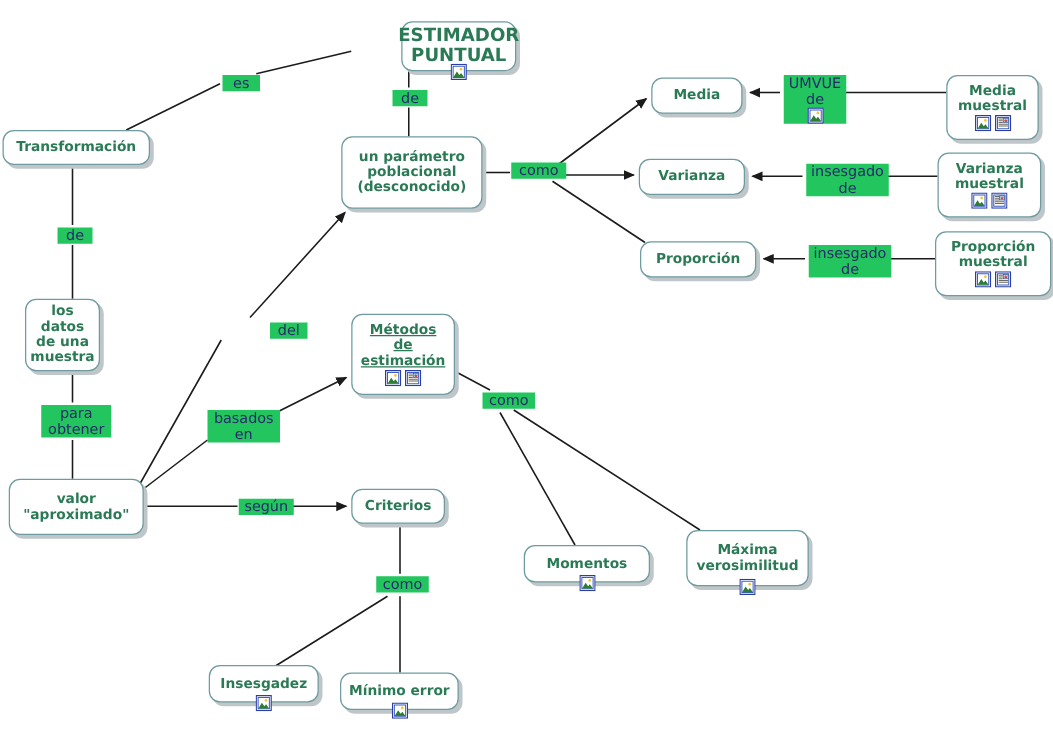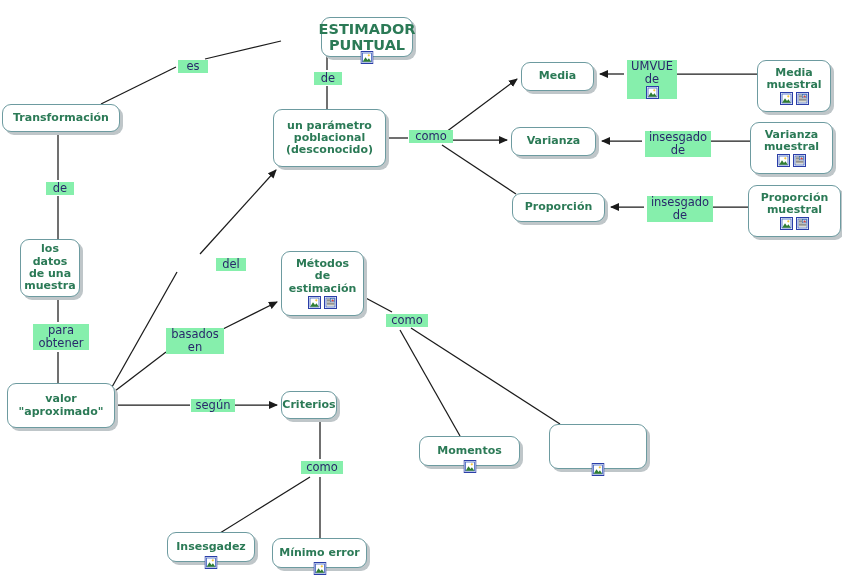--- a/index.html
+++ b/index.html
@@ -31,21 +31,21 @@
   .n-mid{font-size:11px;}
 
   
   .lbl{
     position:absolute;
     color:#29296b;
     font-size:11.5px;
     line-height:1.12;
     text-align:center;
     white-space:pre-line;
-    background:#86efac;
+    background:#22c55e;
     padding:0 2px;
     z-index:6;
   }
 
   
   .icons{display:flex;gap:3px;align-items:center;justify-content:center;}
   .icons.below{position:absolute;left:50%;transform:translateX(-50%);bottom:-8px;}
   .icons.inside{margin-top:1px;}
   .ico{width:13px;height:13px;display:block;}
 </style>
@@ -130,21 +130,21 @@
       </div>
       <div class="node n-mid" style="left: 20px; top: 239px; width: 60px; height: 58px;">
         <span class="txt">los datos
 de una
 muestra</span>
       </div>
       <div class="node n-mid" style="left: 7px; top: 383px; width: 108px; height: 45px;">
         <span class="txt">valor
 "aproximado"</span>
       </div>
-      <div class="node n-mid" style="left: 281px; top: 251px; width: 83px; height: 65px;">
+      <div class="node n-mid" style="left: 281px; top: 251px; width: 83px; height: 65px; text-decoration: underline;">
         <span class="txt">Métodos
 de
 estimación</span>
         <div class="icons inside">
           <svg class="ico" viewBox="0 0 13 13">
             <rect x="0.5" y="0.5" width="12" height="12" fill="#ffffff" stroke="#2b3ea8"></rect>
             <rect x="2" y="2" width="9" height="9" fill="#ffffff" stroke="#3b5fbf" stroke-width="0.8"></rect>
             <circle cx="8.3" cy="4.3" r="1.1" fill="#f2c53d"></circle>
             <path d="M2.2,10.8 L5.0,6.2 L7.0,9.0 L8.4,7.3 L10.8,10.8 Z" fill="#2f7d32"></path>
           </svg>
@@ -154,21 +154,21 @@
             <rect x="6.6" y="2.6" width="4" height="3.4" fill="#bcd2ea" stroke="#2f5fa8" stroke-width="0.6"></rect>
             <path d="M8.6,3.0 L9.1,4.0 L10.2,4.1 L9.4,4.8 L9.7,5.8 L8.6,5.3 L7.6,5.8 L7.9,4.8 L7.1,4.1 L8.2,4.0 Z" fill="#d8423a"></path>
             <line x1="2.9" y1="3.2" x2="6.2" y2="3.2" stroke="#555555" stroke-width="0.7"></line>
             <line x1="2.9" y1="4.6" x2="6.2" y2="4.6" stroke="#555555" stroke-width="0.7"></line>
             <line x1="2.9" y1="6" x2="6.2" y2="6" stroke="#555555" stroke-width="0.7"></line>
             <line x1="2.9" y1="7.4" x2="10.4" y2="7.4" stroke="#555555" stroke-width="0.7"></line>
             <line x1="2.9" y1="8.8" x2="10.4" y2="8.8" stroke="#555555" stroke-width="0.7"></line>
           </svg>
         </div>
       </div>
-      <div class="node n-mid" style="left: 281px; top: 391px; width: 56px; height: 28px;">
+      <div class="node n-mid" style="left: 281px; top: 391px; width: 75px; height: 28px;">
         <span class="txt">Criterios</span>
       </div>
       <div class="node n-mid" style="left: 167px; top: 532px; width: 88px; height: 30px;">
         <span class="txt">Insesgadez</span>
         <div class="icons below">
           <svg class="ico" viewBox="0 0 13 13">
             <rect x="0.5" y="0.5" width="12" height="12" fill="#ffffff" stroke="#2b3ea8"></rect>
             <rect x="2" y="2" width="9" height="9" fill="#ffffff" stroke="#3b5fbf" stroke-width="0.8"></rect>
             <circle cx="8.3" cy="4.3" r="1.1" fill="#f2c53d"></circle>
             <path d="M2.2,10.8 L5.0,6.2 L7.0,9.0 L8.4,7.3 L10.8,10.8 Z" fill="#2f7d32"></path>
@@ -191,20 +191,22 @@
         <div class="icons below">
           <svg class="ico" viewBox="0 0 13 13">
             <rect x="0.5" y="0.5" width="12" height="12" fill="#ffffff" stroke="#2b3ea8"></rect>
             <rect x="2" y="2" width="9" height="9" fill="#ffffff" stroke="#3b5fbf" stroke-width="0.8"></rect>
             <circle cx="8.3" cy="4.3" r="1.1" fill="#f2c53d"></circle>
             <path d="M2.2,10.8 L5.0,6.2 L7.0,9.0 L8.4,7.3 L10.8,10.8 Z" fill="#2f7d32"></path>
           </svg>
         </div>
       </div>
       <div class="node n-mid" style="left: 549px; top: 424px; width: 98px; height: 45px;">
+        <span class="txt">Máxima
+verosimilitud</span>
         <div class="icons below">
           <svg class="ico" viewBox="0 0 13 13">
             <rect x="0.5" y="0.5" width="12" height="12" fill="#ffffff" stroke="#2b3ea8"></rect>
             <rect x="2" y="2" width="9" height="9" fill="#ffffff" stroke="#3b5fbf" stroke-width="0.8"></rect>
             <circle cx="8.3" cy="4.3" r="1.1" fill="#f2c53d"></circle>
             <path d="M2.2,10.8 L5.0,6.2 L7.0,9.0 L8.4,7.3 L10.8,10.8 Z" fill="#2f7d32"></path>
           </svg>
         </div>
       </div>
       <div class="node n-mid" style="left: 521px; top: 62px; width: 73px; height: 29px;">

